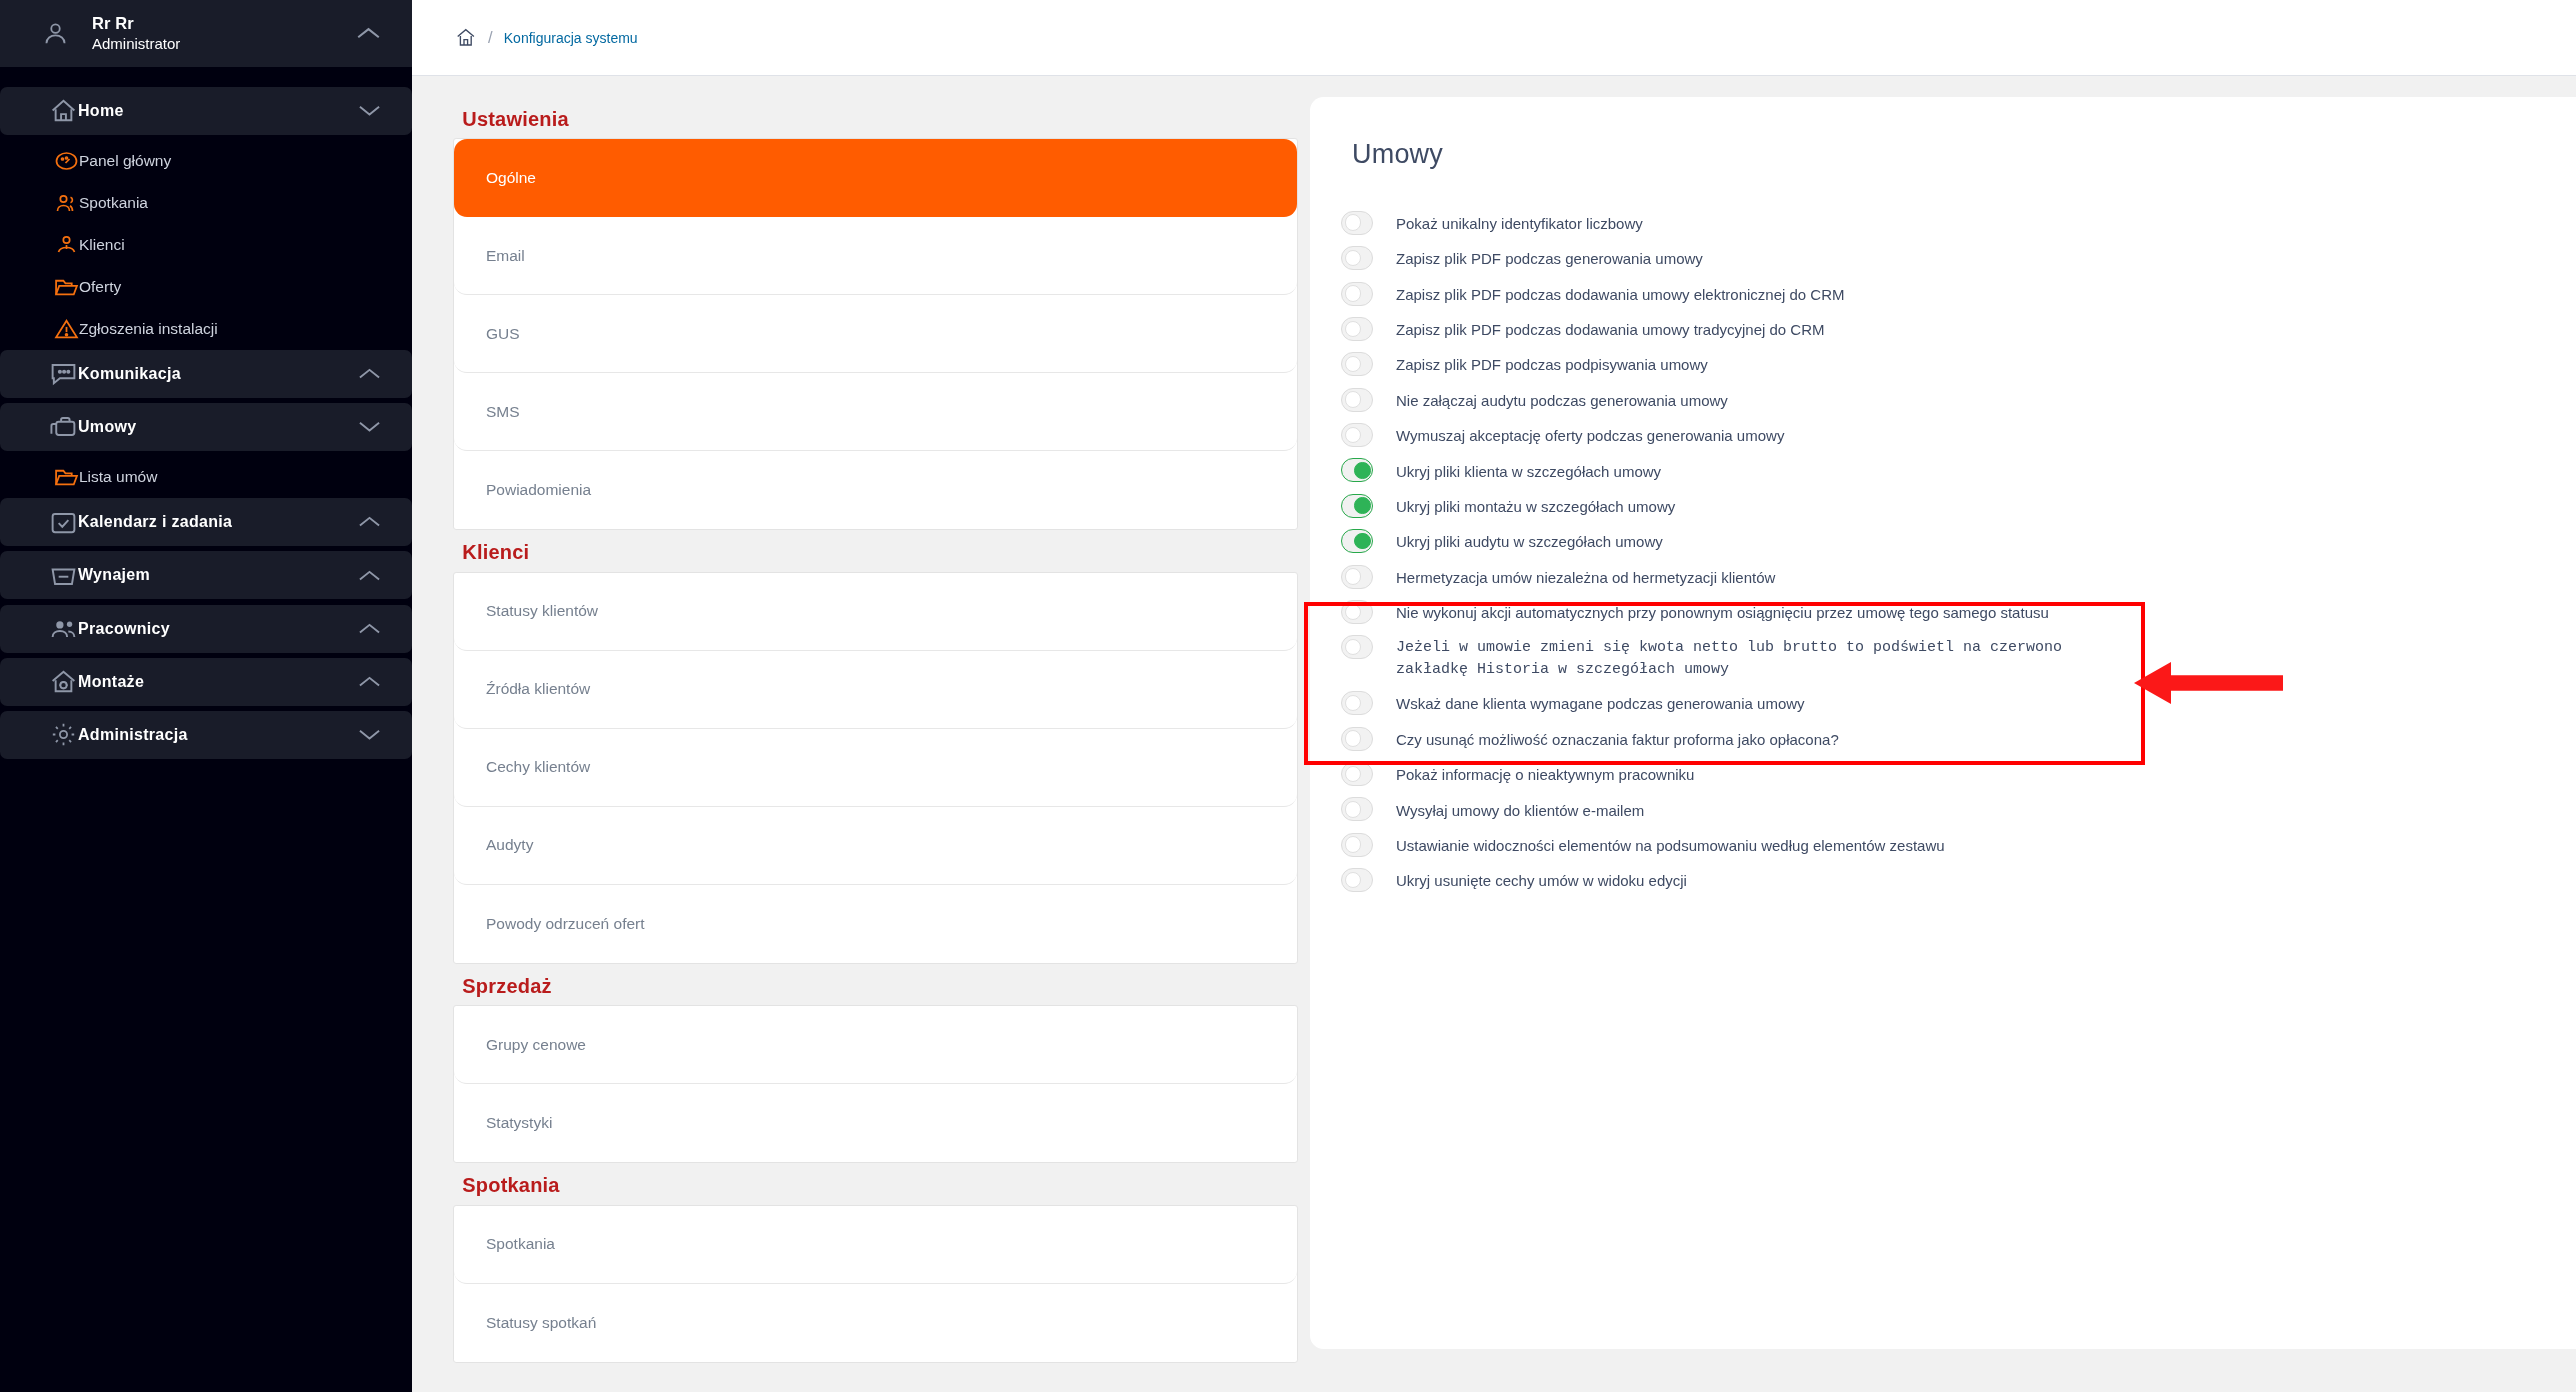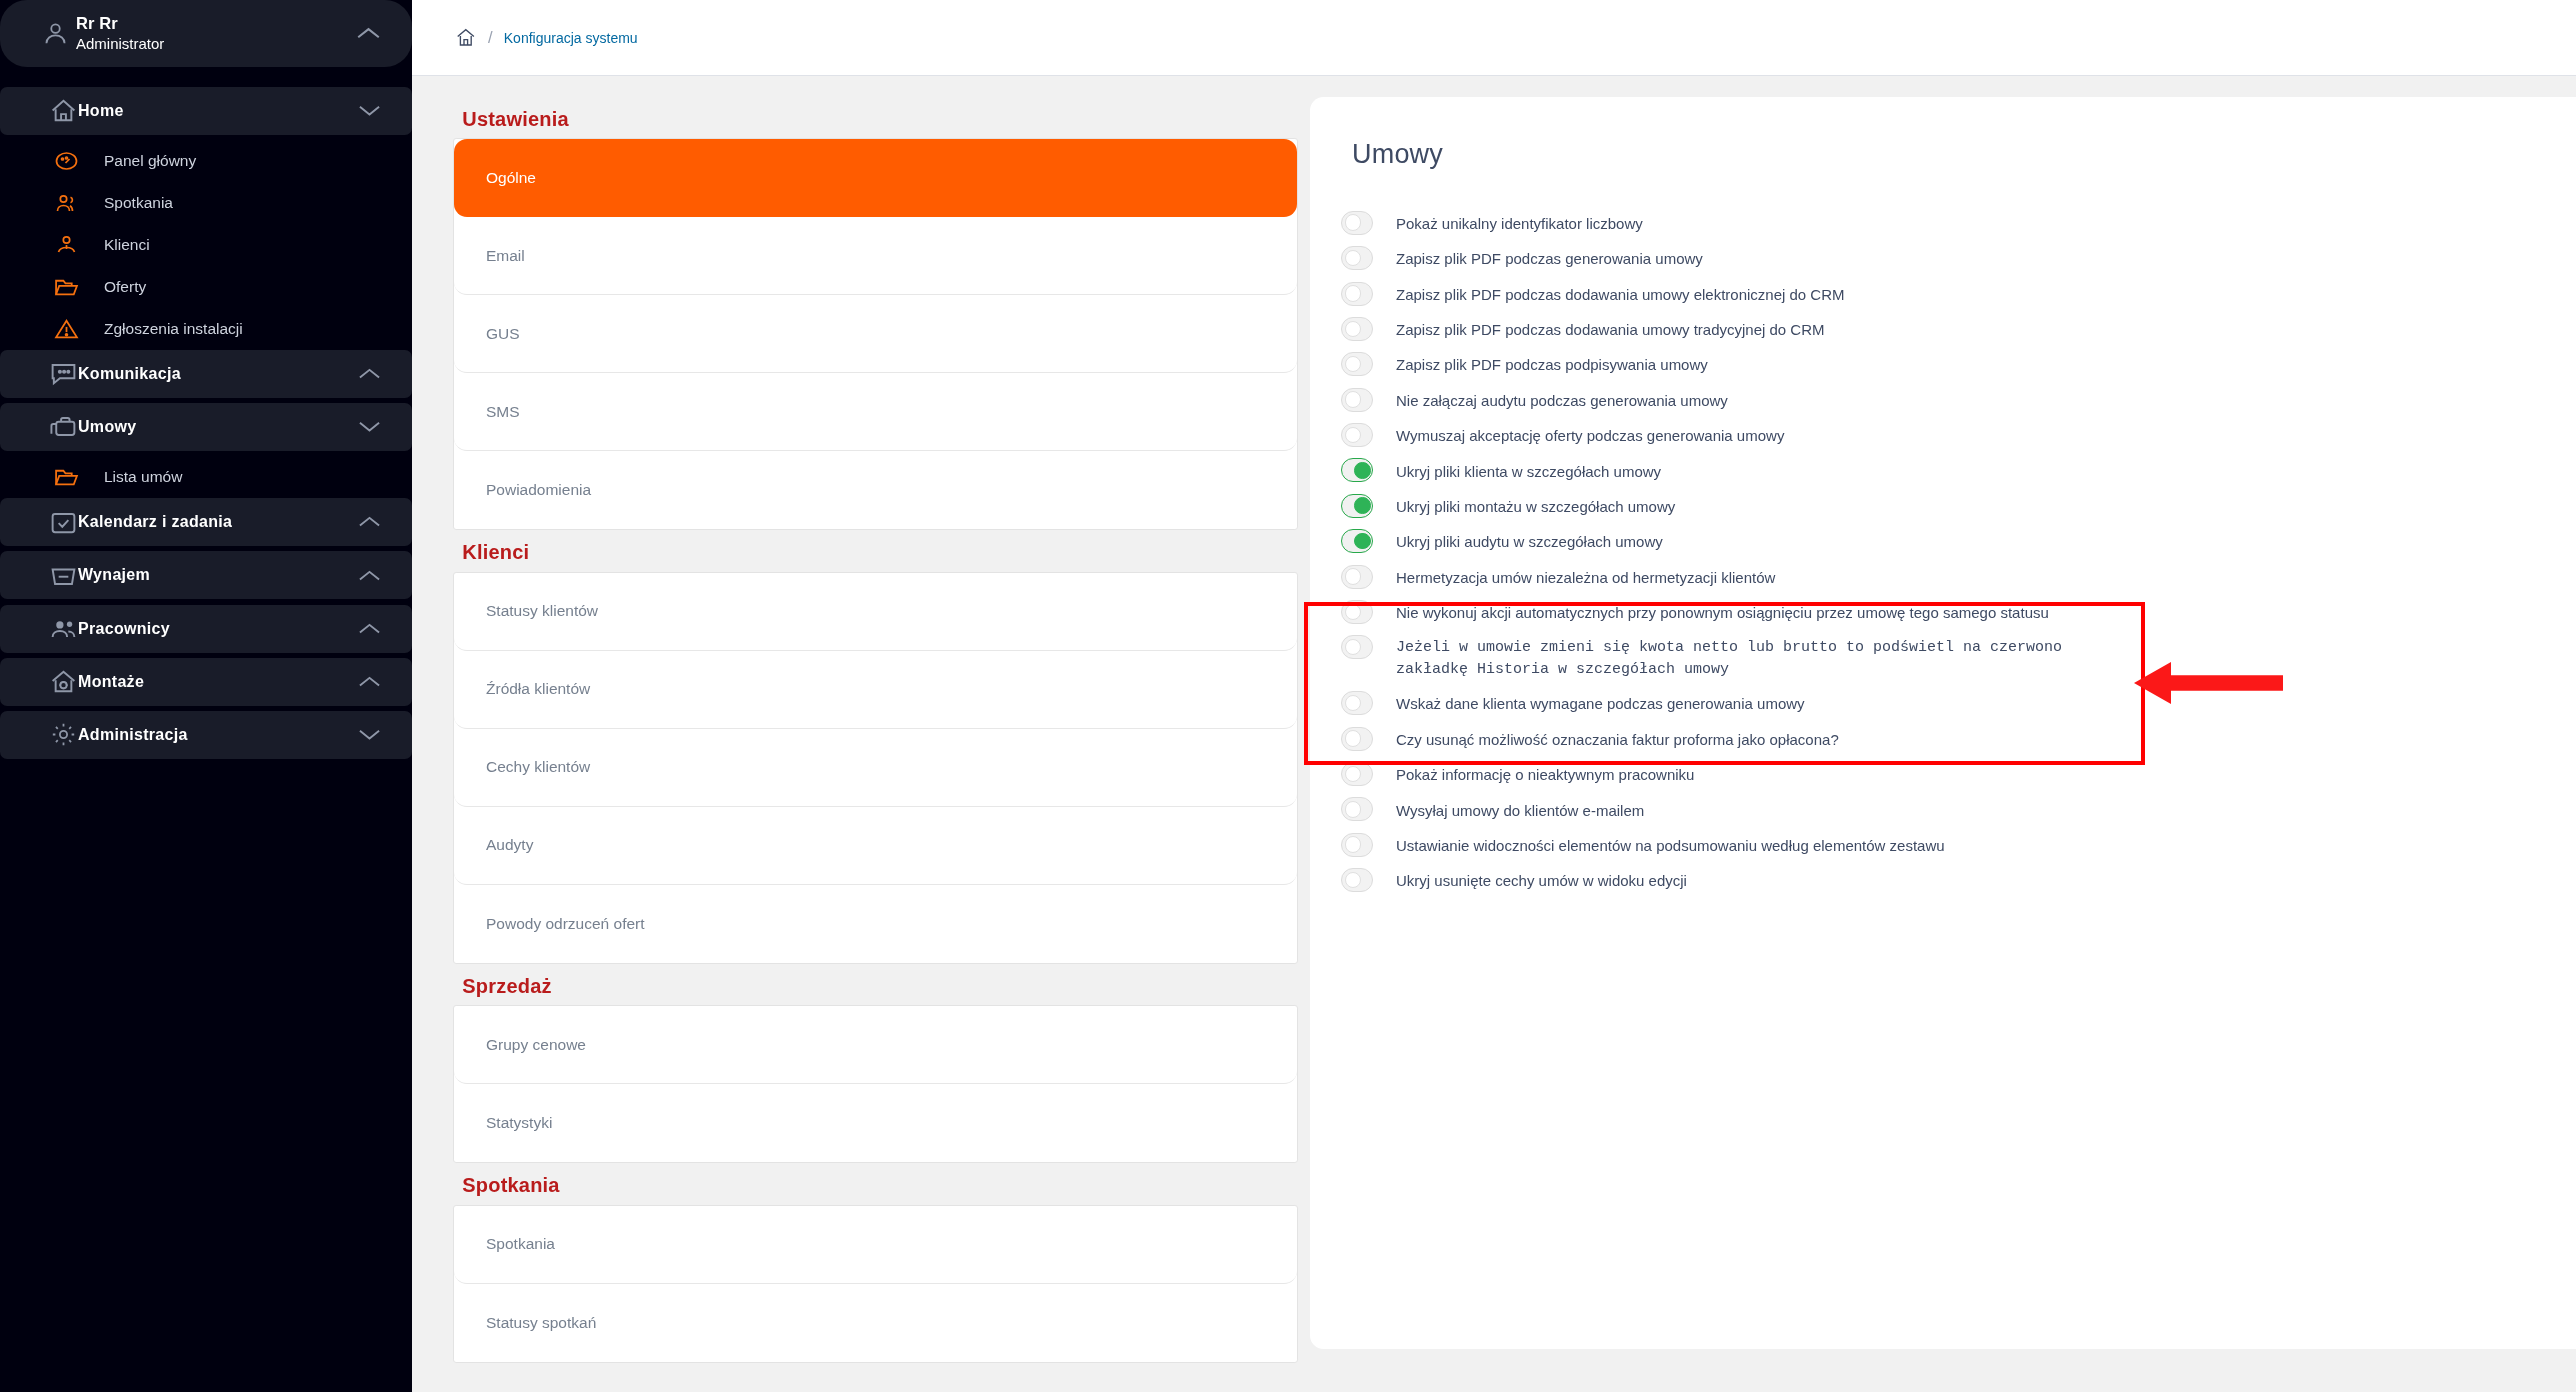--- a/index.html
+++ b/index.html
@@ -17,22 +17,21 @@
     background: #00000f;
     flex: 0 0 412px;
     overflow: hidden;
     position: relative;
   }
   .user-block {
     height: 67px;
     background: #191c29;
     display: flex; align-items: center;
     padding: 0 31px 0 41px;
-    gap: 6px;
-    border-radius: 27px;
+    gap: 22px;
   }
   .user-icon { width: 29px; height: 29px; flex: 0 0 29px; color: #8f97a8; }
   .user-icon svg { width: 100%; height: 100%; display:block; }
   .user-text { flex: 1 1 auto; color: #ffffff; line-height: 1.28; }
   .user-name { font-size: 16.5px; font-weight: 700; letter-spacing: 0.1px; }
   .user-role { font-size: 15px; font-weight: 400; }
   .user-chevron { width: 25px; height: 14.4px; color: #8f97a8; flex: 0 0 25px; }
   .user-chevron svg { width: 100%; height: 100%; display: block; }
 
   .nav-gap { height: 19.6px; }
@@ -49,21 +48,20 @@
   .nav-group .ico { width: 29px; height: 27px; flex: 0 0 29px; color: #8f97a8; }
   .nav-group .ico svg { width:100%; height:100%; display:block; }
   .nav-group .lbl { flex: 1 1 auto; font-size: 16px; font-weight: 700; letter-spacing: 0.3px; }
   .nav-group .chev { width: 23px; height: 13.4px; flex: 0 0 23px; color: #8f97a8; }
   .nav-group .chev svg { width:100%; height:100%; display:block; }
 
   .nav-sub {
     height: 42px;
     display: flex; align-items: center;
     padding: 0 31px 0 54px;
-    gap: 25px;
     background: transparent;
     color: #ced3de;
   }
   .nav-sub .ico { width: 25px; height: 24px; flex: 0 0 25px; color: #f5700f; }
   .nav-sub .ico svg { width:100%; height:100%; display:block; }
   .nav-sub .lbl { font-size: 15.5px; font-weight: 400; }
 
   
   .right { flex: 1 1 auto; height: 1392px; position: relative; background: #f1f1f1; }
 

